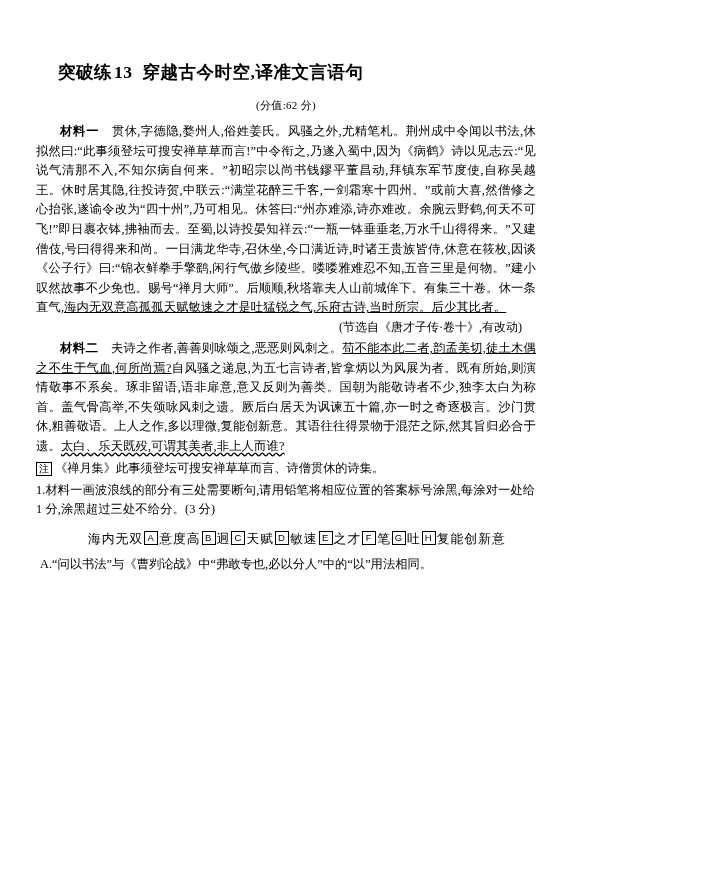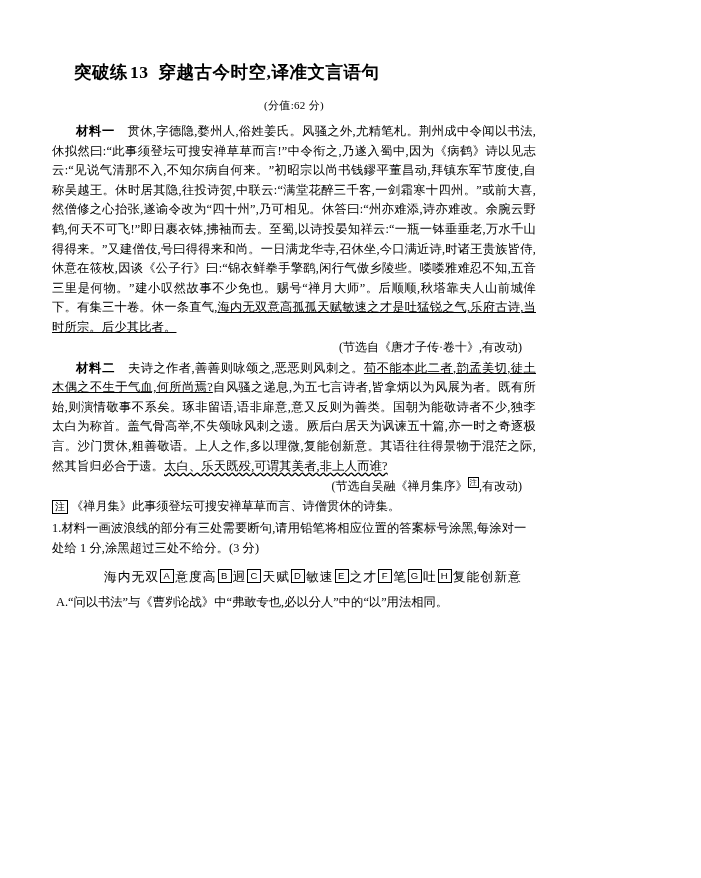--- a/index.html
+++ b/index.html
@@ -12,21 +12,21 @@
     height: 878px;
     font-family: "Liberation Serif", "DejaVu Serif", serif;
     color: #000;
     position: relative;
     overflow: hidden;
   }
   .page {
     width: 572px;
     height: 878px;
     box-sizing: border-box;
-    padding: 60px 36px 10px 52px;
+    padding: 60px 36px 10px 36px;
     position: relative;
   }
   .title {
     font-size: 17.5px;
     font-weight: bold;
     letter-spacing: 0.5px;
     margin: 0 0 14px 22px;
   }
   .title .num {
     margin: 0 10px 0 2px;
@@ -136,21 +136,20 @@
 
   <div class="score-line">(分值:62 分)</div>
 
 
   <p class="para indent"><span class="mat-label">材料一</span>　<span>贯休,字德隐,婺州人,俗姓姜氏。风骚之外,尤精笔札。荆州成中令闻以书法,休拟然曰:“此事须登坛可搜安禅草草而言!”中令衔之,乃遂入蜀中,因为《病鹤》诗以见志云:“见说气清那不入,不知尔病自何来。”初昭宗以尚书钱鏐平董昌动,拜镇东军节度使,自称吴越王。休时居其隐,往投诗贺,中联云:“满堂花醉三千客,一剑霜寒十四州。”或前大喜,然僧修之心抬张,遂谕令改为“四十州”,乃可相见。休答曰:“州亦难添,诗亦难改。余腕云野鹤,何天不可飞!”即日裹衣钵,拂袖而去。至蜀,以诗投晏知祥云:“一瓶一钵垂垂老,万水千山得得来。”又建僧伎,号曰得得来和尚。一日满龙华寺,召休坐,今口满近诗,时诸王贵族皆侍,休意在筱枚,因谈《公子行》曰:“锦衣鲜拳手擎鹞,闲行气傲乡陵些。喽喽雅难忍不知,五音三里是何物。”建小叹然故事不少免也。赐号“禅月大师”。后顺顺,秋塔靠夫人山前城侔下。有集三十卷。休一条直气,</span><span class="u">海内无双意高孤孤天赋敏速之才是吐猛锐之气,乐府古诗,当时所宗。后少其比者。</span></p>
 
   <div class="src">(节选自《唐才子传·卷十》,有改动)</div>
 
   <p class="para indent"><span class="mat-label">材料二</span>　<span>夫诗之作者,善善则咏颂之,恶恶则风刺之。</span><span class="u">苟不能本此二者,韵孟美切,徒土木偶之不生于气血,何所尚焉?</span><span>自风骚之递息,为五七言诗者,皆拿炳以为风展为者。既有所始,则演情敬事不系矣。琢非留语,语非扉意,意又反则为善类。国朝为能敬诗者不少,独李太白为称首。盖气骨高举,不失颂咏风刺之遗。厥后白居天为讽谏五十篇,亦一时之奇逐极言。沙门贯休,粗善敬语。上人之作,多以理微,复能创新意。其语往往得景物于混茫之际,然其旨归必合于遗。</span><span class="wavy">太白、乐天既殁,可谓其美者,非上人而谁?</span></p>
 
-  <div class="src"><span>(节选自吴融《禅月集序》</span><span class="sup-box">注</span><span>,有改动)</span></div>
 
   <div class="note-row">
     <span class="boxnote">注</span>
     <span>《禅月集》此事须登坛可搜安禅草草而言、诗僧贯休的诗集。</span>
   </div>
 
   <p class="q">1.材料一画波浪线的部分有三处需要断句,请用铅笔将相应位置的答案标号涂黑,每涂对一处给 1 分,涂黑超过三处不给分。(3 分)</p>
 
   <div class="answer-line">
     <span>海内无双</span><span class="mark">A</span><span>意度高</span><span class="mark">B</span><span>迥</span><span class="mark">C</span><span>天赋</span><span class="mark">D</span><span>敏速</span><span class="mark">E</span><span>之才</span><span class="mark">F</span><span>笔</span><span class="mark">G</span><span>吐</span><span class="mark">H</span><span>复能创新意</span>

